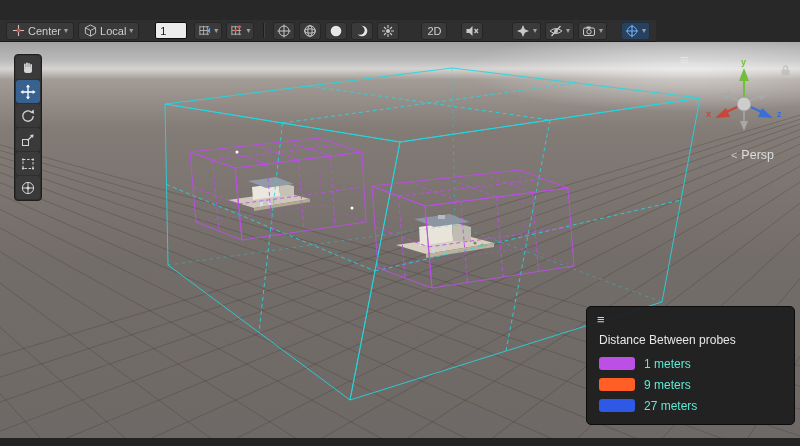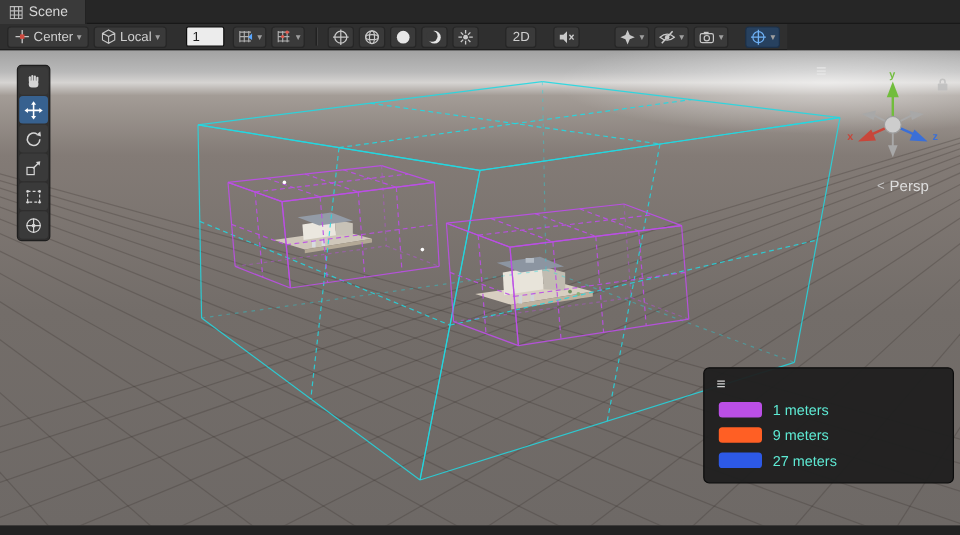--- a/index.html
+++ b/index.html
@@ -51,28 +51,20 @@
   .swatch { width: 36px; height: 13px; border-radius: 3px; flex: 0 0 auto; }
   .legend-label { color: #5eead4; font-size: 12px; }
 
   .bottom-strip { position: absolute; left: 0; bottom: 0; width: 800px; height: 8px; background: #222; }
 </style>
 </head>
 <body>
 
 <div class="window">
 
-  <div class="tabbar">
-    <div class="tab">
-      <svg width="11" height="11" viewBox="0 0 11 11">
-        <path d="M0.5,0.5 H10.5 V10.5 H0.5 Z M0.5,4 H10.5 M0.5,7.5 H10.5 M4,0.5 V10.5 M7.5,0.5 V10.5" stroke="#bdbdbd" stroke-width="1" fill="none"></path>
-      </svg>
-      <span>Scene</span>
-    </div>
-  </div>
 
   <div class="toolbar">
     <div class="tbtn">
       <svg width="13" height="13" viewBox="0 0 14 14">
         <path d="M7,1 V13 M1,7 H13" stroke="#c6c6c6" stroke-width="1.2"></path>
         <rect x="5" y="5" width="4" height="4" fill="#d04a3f"></rect>
       </svg>
       <span>Center</span>
       <span class="caret">▾</span>
     </div>
@@ -403,20 +395,21 @@
 
     <div class="persp">
       <span class="chev">&lt;</span>
       <span>Persp</span>
     </div>
 
     <div class="apv-panel">
       <div class="apv-header">
         <span class="handle">≡</span>
       </div>
+      <div class="apv-subtitle">Distance Between probes</div>
       <div class="legend-row">
         <span class="swatch" style="background: rgb(187, 79, 230);"></span>
         <span class="legend-label">1 meters</span>
       </div>
       <div class="legend-row">
         <span class="swatch" style="background: rgb(255, 95, 36);"></span>
         <span class="legend-label">9 meters</span>
       </div>
       <div class="legend-row">
         <span class="swatch" style="background: rgb(45, 89, 230);"></span>

